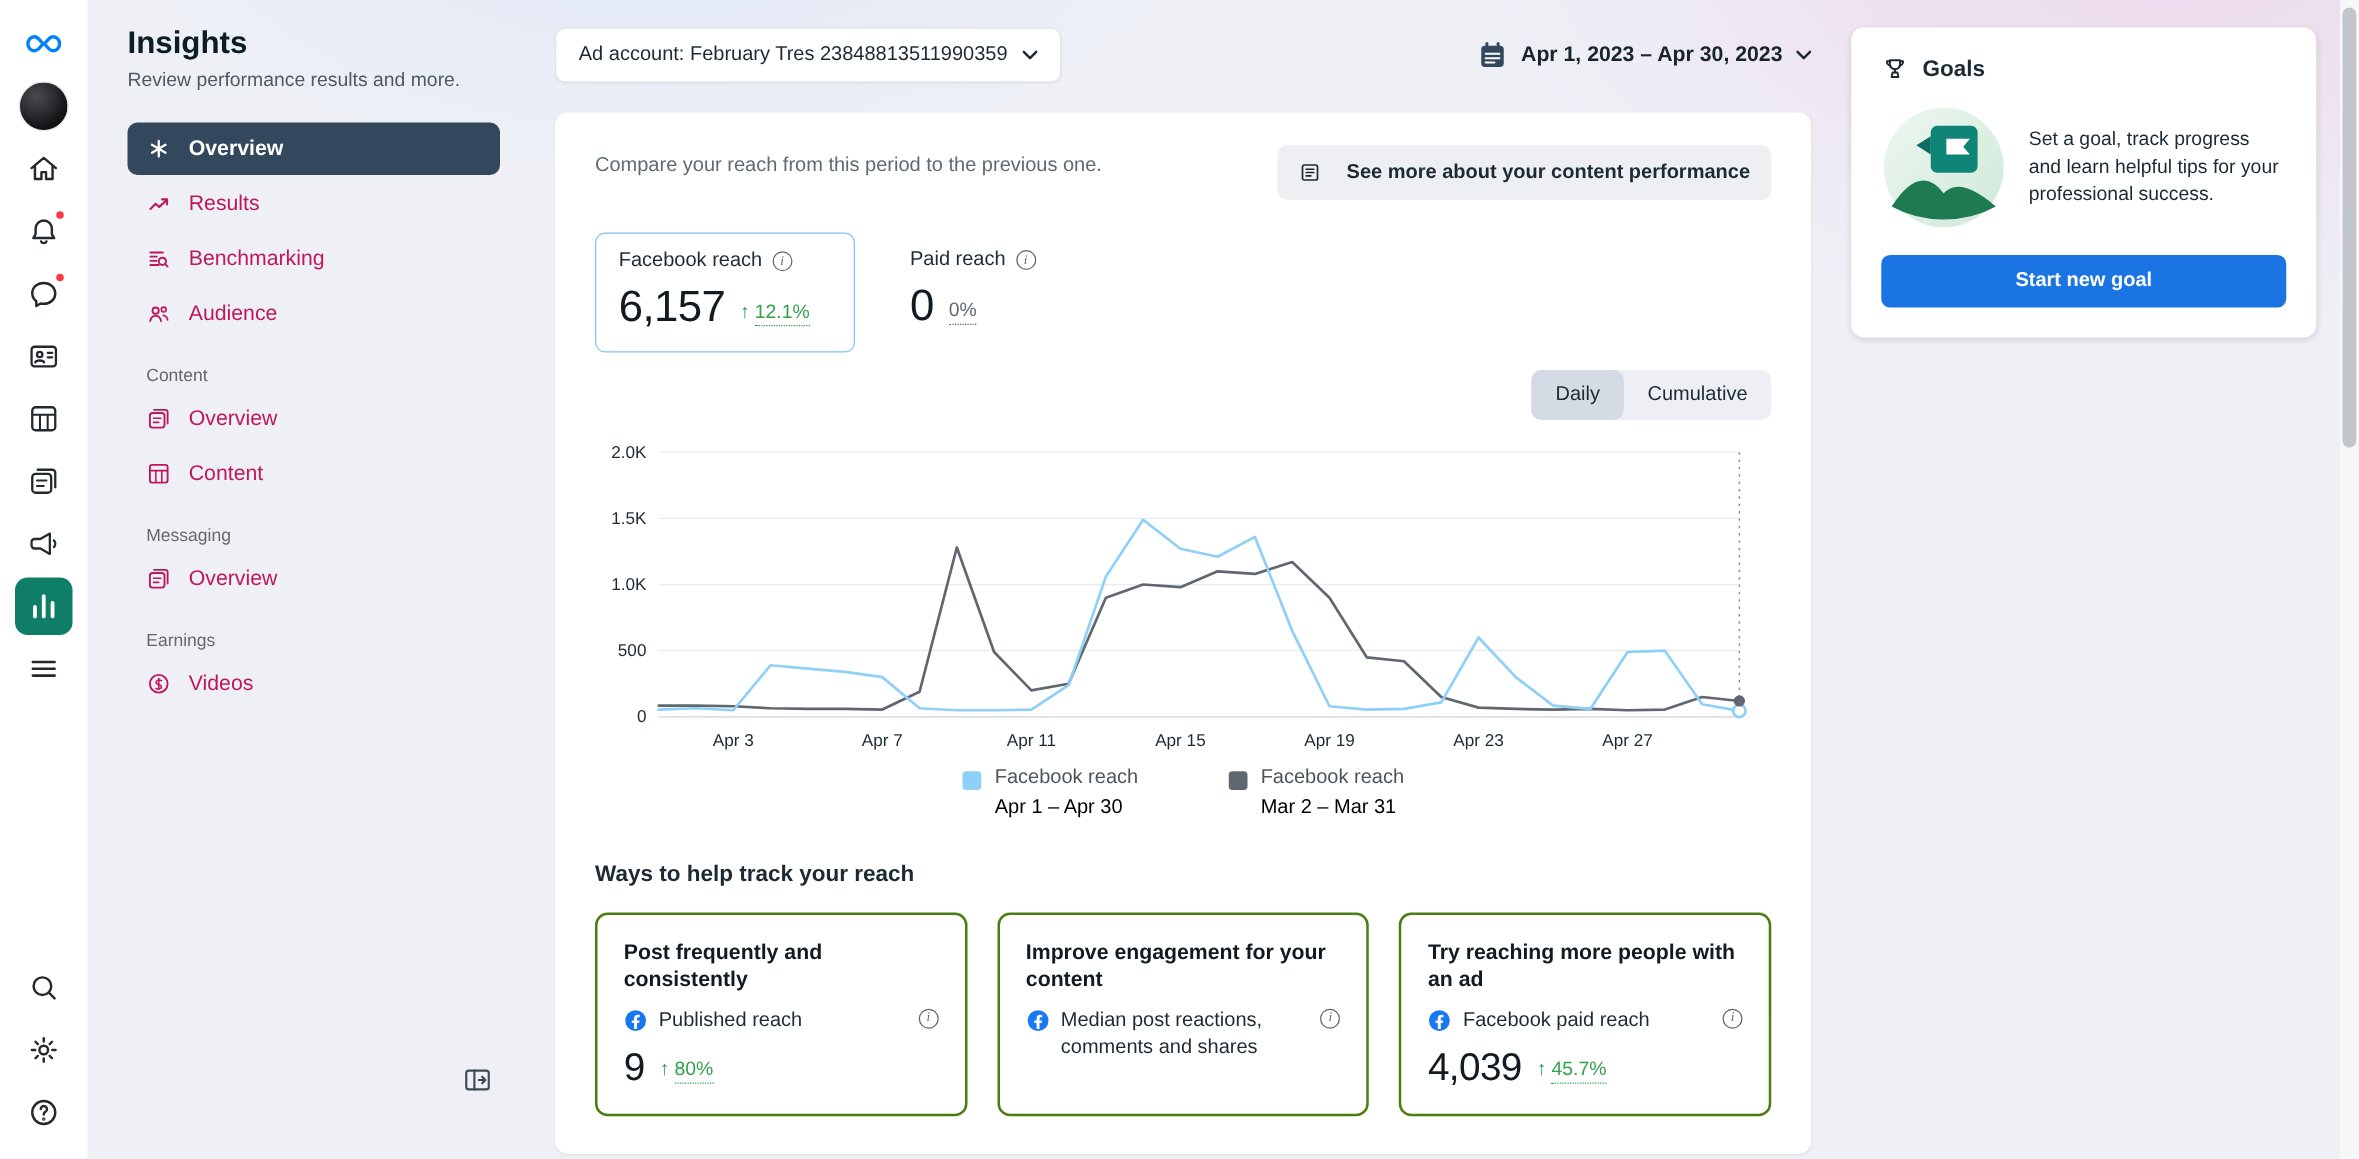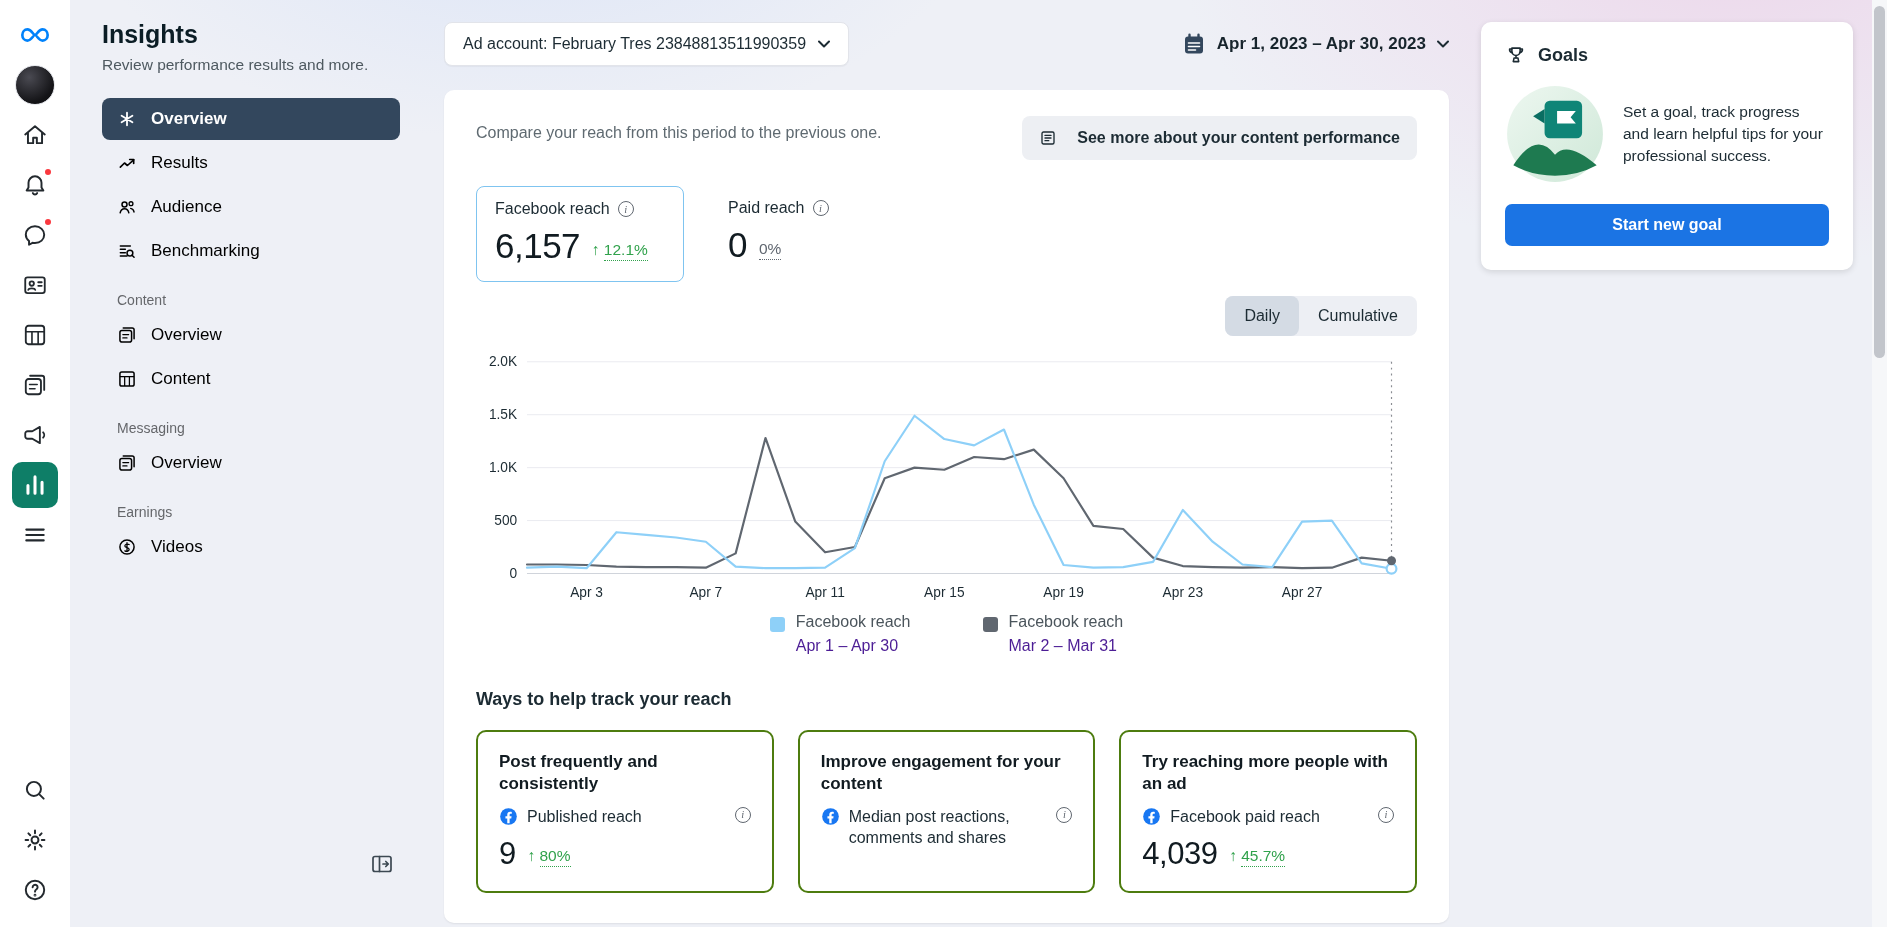--- a/index.html
+++ b/index.html
@@ -27,21 +27,21 @@
             background:radial-gradient(circle at 35% 30%, #4a4a52, #131316 70%); }
   .badge-dot { position:absolute; top:5px; right:5px; width:10px; height:10px; border-radius:50%;
                background:#fa383e; border:2px solid #fff; }
 
   
   .nav-panel { width:358px; flex:none; padding:20px 28px 0 32px; position:relative; }
   .nav-title { font-size:25px; font-weight:bold; color:#0b1d25; }
   .nav-sub { font-size:15.5px; color:#4e5960; margin-top:7px; }
   .nav-list { margin-top:24px; }
   .nav-item { display:flex; align-items:center; gap:14px; padding:11px 15px; border-radius:8px;
-              font-size:17px; cursor:pointer; color:#000000; margin-bottom:2px; }
+              font-size:17px; cursor:pointer; color:#be185d; margin-bottom:2px; }
   .nav-item.active { background:#33475d; color:#fff; font-weight:bold; }
   .nav-section { font-size:14px; color:#65676b; margin:20px 0 6px 15px; }
   .collapse-btn { position:absolute; left:300px; top:852px; color:#3c4852; cursor:pointer; }
 
   
   .main-col { flex:1; min-width:0; padding:22px 26px 0 16px; }
   .topbar { display:flex; align-items:center; justify-content:space-between; margin-bottom:24px; }
   .account-pill { background:#fff; border:1px solid #e2e4ea; border-radius:8px; padding:12px 18px;
                   display:flex; align-items:center; gap:12px; font-size:16px; color:#1c2b33;
                   box-shadow:0 1px 1px rgba(0,0,0,.04); }
@@ -74,21 +74,21 @@
   .toggle-row { display:flex; justify-content:flex-end; margin-top:14px;align-items:flex-end; }
   .seg { display:inline-flex; background:#edeff4; border-radius:8px; padding:0; }
   .seg-btn { padding:11px 19px; font-size:16px; border-radius:8px; color:#1c2b33; }
   .seg-btn.selected { background:#d4dbe4; }
 
   #reach-chart { width:100%; height:auto; margin-top:14px; font-family:inherit; }
   .legend { display:flex; justify-content:center; gap:72px; margin-top:6px; }
   .legend-item { display:flex; gap:11px; font-size:16px; }
   .legend-swatch { width:15px; height:15px; border-radius:3px; margin-top:4px; }
   .legend-name { color:#4b555c; }
-  .legend-period { color:#4c1d95; margin-top:6px; }
+  .legend-period { color:#000000; margin-top:6px; }
 
   .grow-title { font-size:18px; font-weight:bold; margin-top:34px; }
   .grow-row { display:flex; gap:24px; margin-top:20px; }
   .grow-card { border:2px solid #4d7c0f; border-radius:10px; padding:19px 21px; width:308px; cursor:pointer; }
   .grow-card h4 { font-size:17px; line-height:1.3; color:#111b21; }
   .gc-metric { display:flex; align-items:flex-start; gap:9px; margin-top:12px; font-size:16px; line-height:1.3; }
   .gc-metric .info { margin-left:auto; }
   .gc-value { display:flex; align-items:flex-end; gap:12px; margin-top:8px; }
   .big2 { font-size:31px; letter-spacing:-.5px; color:#111b21; }
 
@@ -206,34 +206,34 @@
     </div>
     <div class="nav-item">
       <svg width="20" height="20" viewBox="0 0 24 24" fill="none" stroke="currentColor" stroke-width="2" stroke-linecap="round" stroke-linejoin="round">
           <path d="M4 17l5-5 3.5 3L20 8.2"></path>
           <path d="M15.2 7.8H20v4.8"></path>
         </svg>
       <span>Results</span>
     </div>
     <div class="nav-item">
       <svg width="20" height="20" viewBox="0 0 24 24" fill="none" stroke="currentColor" stroke-width="1.8" stroke-linecap="round">
+          <path d="M4 6h12M4 10h6M4 14h6M4 18h8"></path>
+          <circle cx="15.5" cy="14.5" r="3.5"></circle>
+          <path d="M18 17l2.5 2.5"></path>
+        </svg>
+      <span>Benchmarking</span>
+    </div>
+    <div class="nav-item">
+      <svg width="20" height="20" viewBox="0 0 24 24" fill="none" stroke="currentColor" stroke-width="1.8" stroke-linecap="round">
           <circle cx="9" cy="9" r="3"></circle>
           <path d="M3.8 19c.6-3.2 3-5 5.2-5s4.6 1.8 5.2 5"></path>
           <circle cx="16.8" cy="8" r="2.3" stroke-width="1.6"></circle>
           <path d="M16.3 13.6c2 .2 3.7 1.8 4.2 4.4" stroke-width="1.6"></path>
         </svg>
       <span>Audience</span>
-    </div>
-    <div class="nav-item">
-      <svg width="20" height="20" viewBox="0 0 24 24" fill="none" stroke="currentColor" stroke-width="1.8" stroke-linecap="round">
-          <path d="M4 6h12M4 10h6M4 14h6M4 18h8"></path>
-          <circle cx="15.5" cy="14.5" r="3.5"></circle>
-          <path d="M18 17l2.5 2.5"></path>
-        </svg>
-      <span>Benchmarking</span>
     </div>
 
     <div class="nav-section">Content</div>
     <div class="nav-item">
       <svg width="20" height="20" viewBox="0 0 24 24" fill="none" stroke="currentColor" stroke-width="1.8">
           <rect x="3.5" y="6.5" width="14" height="14" rx="2.5"></rect>
           <path d="M7.5 3.5h10.8a2.2 2.2 0 0 1 2.2 2.2V16.5" stroke-linecap="round"></path>
           <path d="M7 11.5h7M7 15.5h5" stroke-width="1.5" stroke-linecap="round"></path>
         </svg>
       <span>Overview</span>

